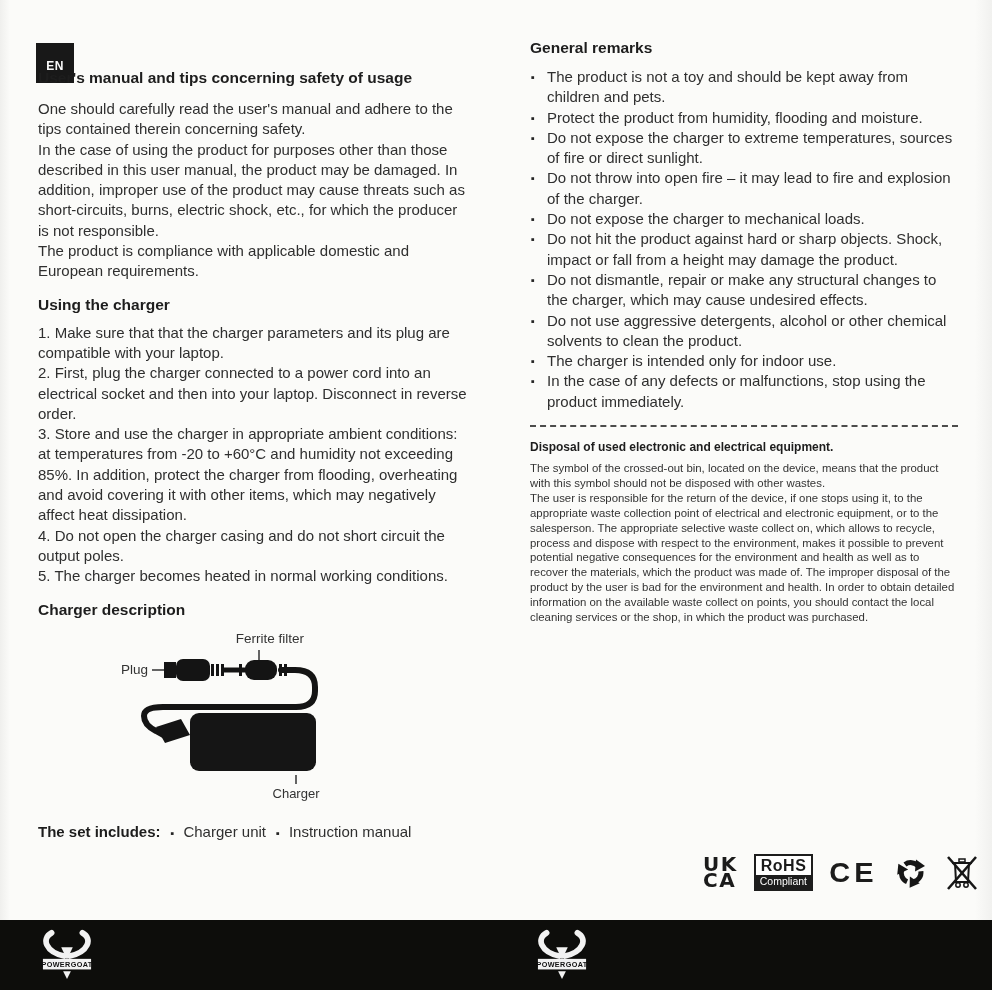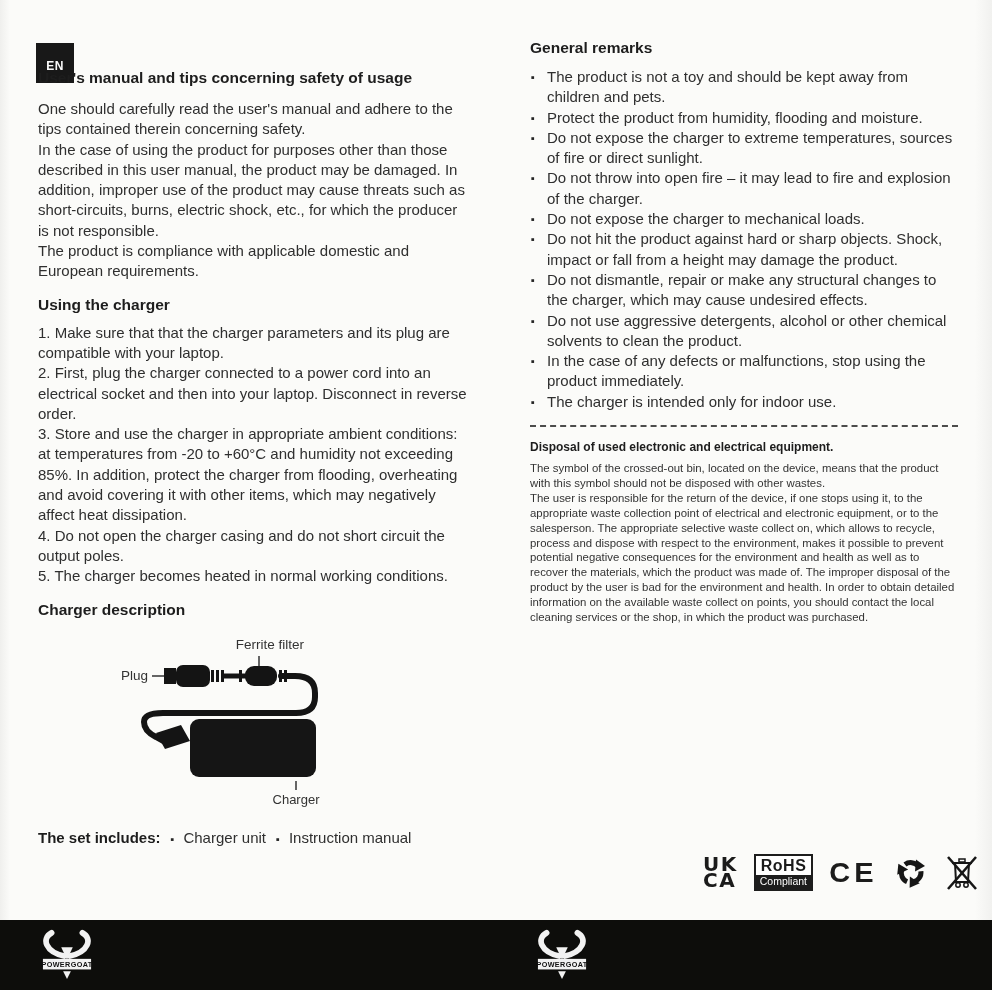--- a/index.html
+++ b/index.html
@@ -22,21 +22,21 @@
   .sect{margin-top:13px;}
   .steps{margin-top:8px;}
   .step{font-size:15px;line-height:20.3px;}
   .remarks{list-style:none;margin:9px 0 0;padding:0;font-size:15px;line-height:20.3px;}
   .remarks li{position:relative;padding-left:17px;}
   .remarks li::before{content:"▪";position:absolute;left:1px;top:0;font-size:11px;line-height:20.3px;color:#242424;}
   .divider{border:none;border-top:2px dashed #4c4c4c;margin:13px 0 0;width:100%;}
   .disposal-title{font-size:12px;font-weight:bold;color:#1d1d1d;margin-top:13px;line-height:15px;}
   .disposal-body{font-size:11.4px;line-height:14.9px;white-space:pre-line;margin-top:6px;color:#333;}
   
-  .diagram{position:relative;width:432px;height:182px;margin-top:12px;}
+  .diagram{position:relative;width:432px;height:182px;margin-top:6px;}
   .diagram svg{position:absolute;left:0;top:0;}
   .diagram text{font-family:"Liberation Sans","DejaVu Sans",sans-serif;fill:#333;}
   .set-line{margin-top:15px;font-size:15px;}
   .set-label{font-weight:bold;color:#1d1d1d;}
   .inc-item::before{content:"▪";font-size:11px;color:#242424;margin:0 9px 0 10px;}
   
   .certs{position:absolute;left:703px;top:850px;display:flex;align-items:center;gap:16px;height:44px;}
   .ukca{font-size:20px;font-weight:700;line-height:16.5px;letter-spacing:1.5px;color:#1b1b1b;font-family:"DejaVu Sans","Liberation Sans",sans-serif;}
   .rohs{border:2.5px solid #1d1d1d;background:#fff;}
   .rohs-top{font-weight:bold;font-size:16px;padding:0 5px;color:#1b1b1b;letter-spacing:.5px;line-height:19px;}
@@ -112,22 +112,22 @@
   <h2>General remarks</h2>
   <ul class="remarks">
     <li>The product is not a toy and should be kept away from children and pets.</li>
     <li>Protect the product from humidity, flooding and moisture.</li>
     <li>Do not expose the charger to extreme temperatures, sources of fire or direct sunlight.</li>
     <li>Do not throw into open fire – it may lead to fire and explosion of the charger.</li>
     <li>Do not expose the charger to mechanical loads.</li>
     <li>Do not hit the product against hard or sharp objects. Shock, impact or fall from a height may damage the product.</li>
     <li>Do not dismantle, repair or make any structural changes to the charger, which may cause undesired effects.</li>
     <li>Do not use aggressive detergents, alcohol or other chemical solvents to clean the product.</li>
+    <li>The charger is intended only for indoor use.</li>
     <li>In the case of any defects or malfunctions, stop using the product immediately.</li>
-    <li>The charger is intended only for indoor use.</li>
   </ul>
   <hr class="divider">
   <div class="disposal-title">Disposal of used electronic and electrical equipment.</div>
   <p class="disposal-body">The symbol of the crossed-out bin, located on the device, means that the product with this symbol should not be disposed with other wastes.
 The user is responsible for the return of the device, if one stops using it, to the appropriate waste collection point of electrical and electronic equipment, or to the salesperson. The appropriate selective waste collect on, which allows to recycle, process and dispose with respect to the environment, makes it possible to prevent potential negative consequences for the environment and health as well as to recover the materials, which the product was made of. The improper disposal of the product by the user is bad for the environment and health. In order to obtain detailed information on the available waste collect on points, you should contact the local cleaning services or the shop, in which the product was purchased.</p>
 </div>
 
 <div class="certs">
   <div class="ukca">
     <div>UK</div>

